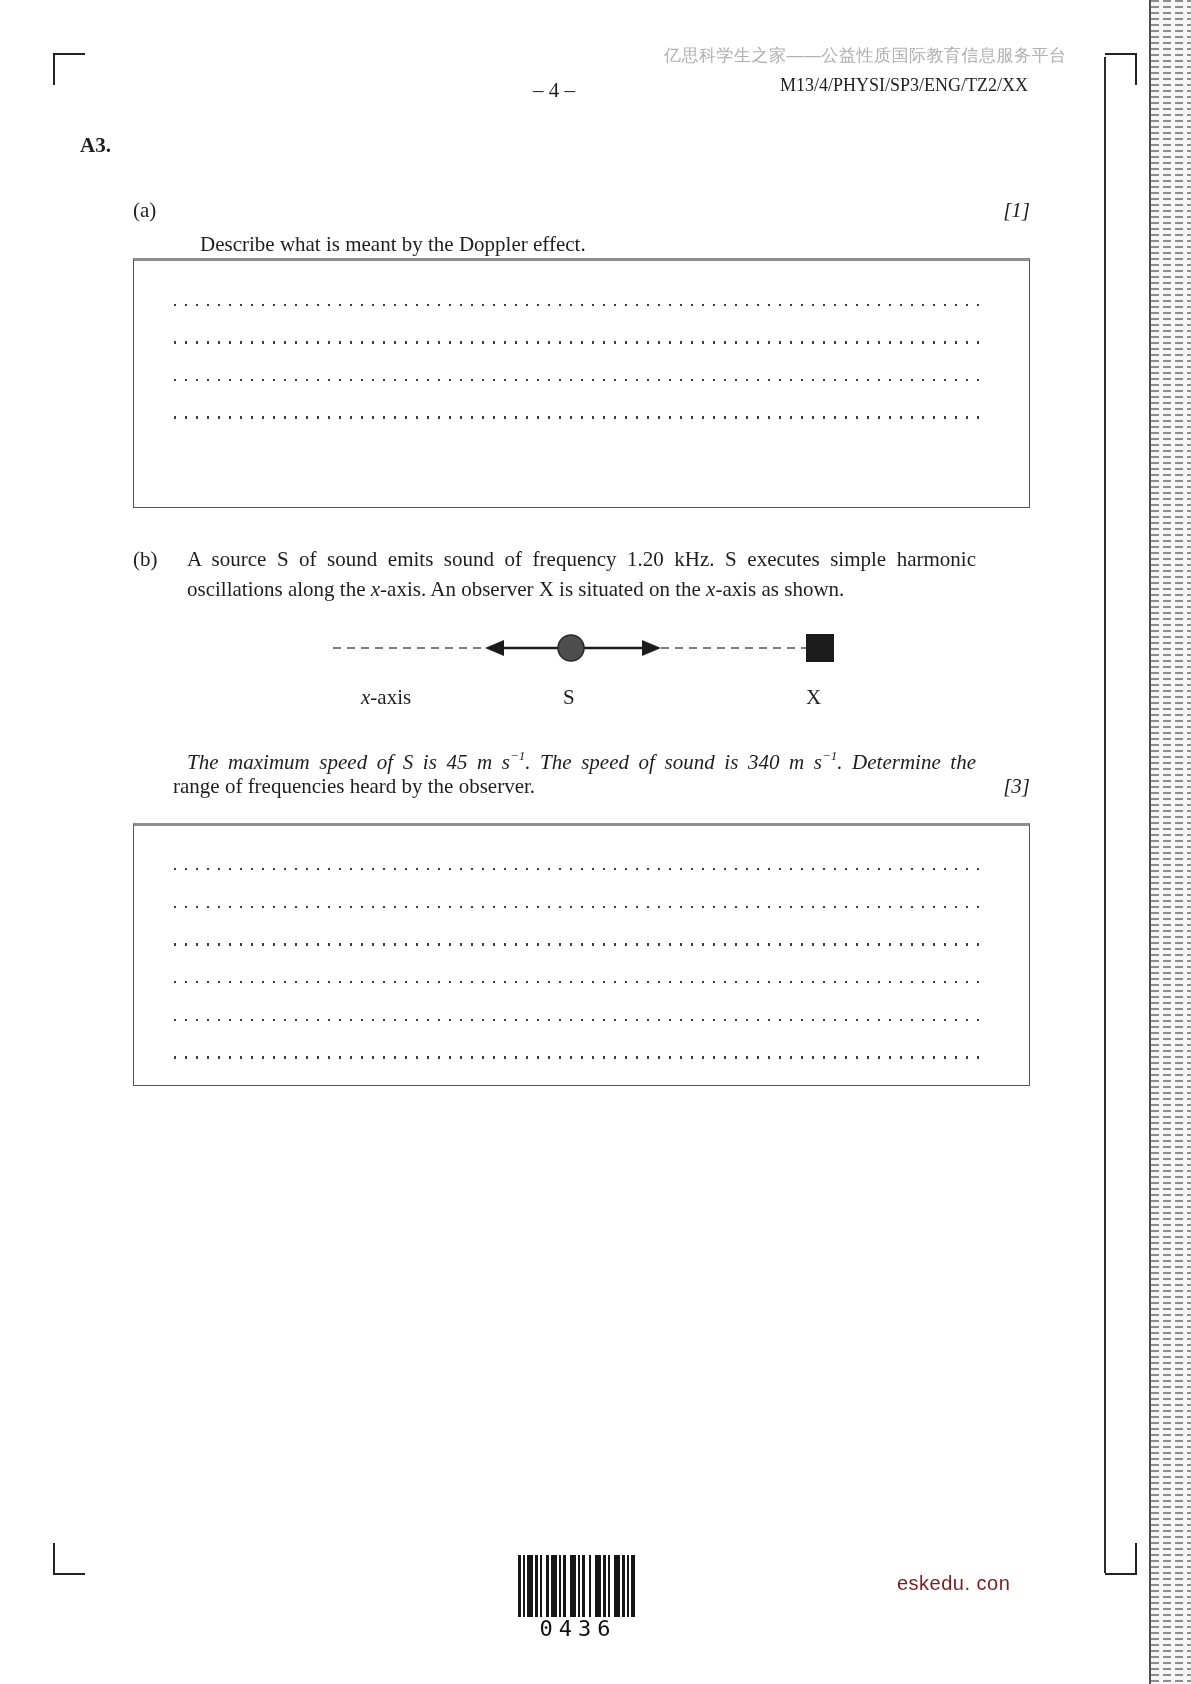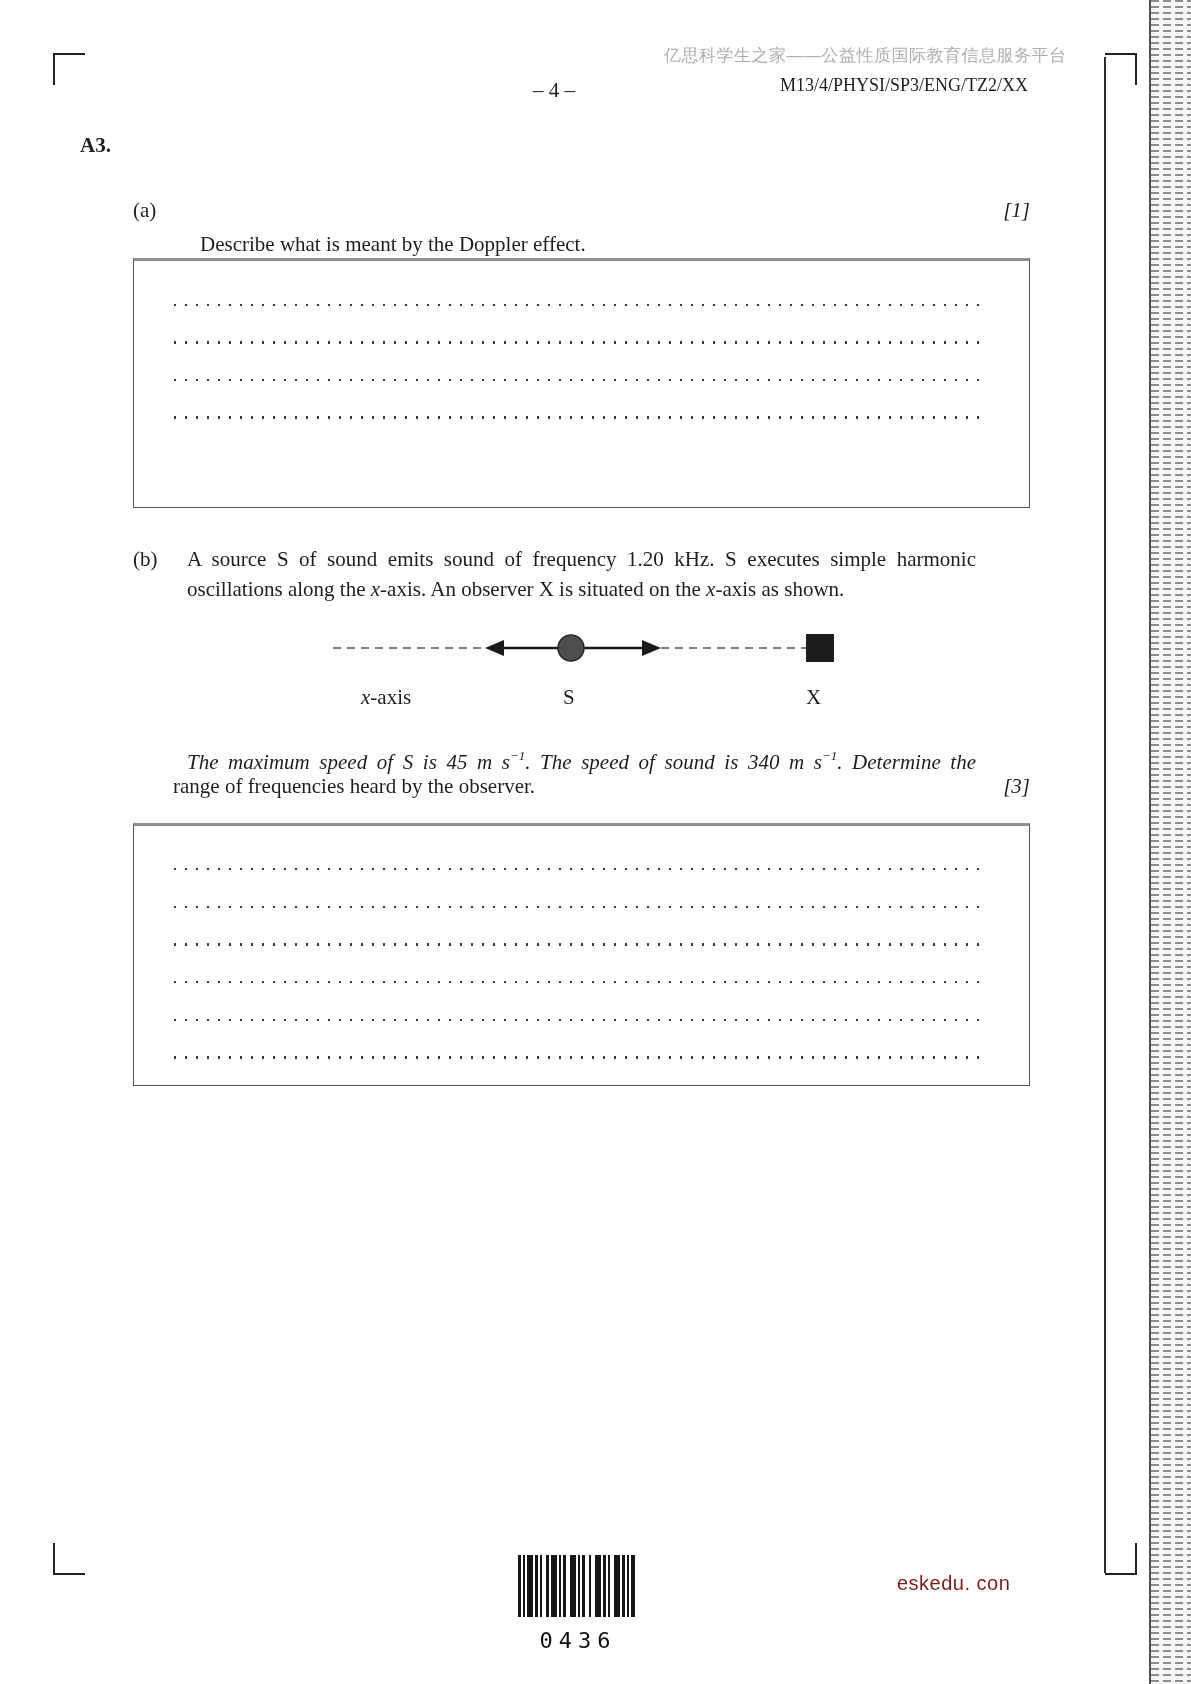--- a/index.html
+++ b/index.html
@@ -57,21 +57,21 @@
     background-image:repeating-linear-gradient(90deg,#3c3c3c 0 2.2px, rgba(0,0,0,0) 2.2px 11px);}
 
   
   .diag-label{font-size:21px;top:683px;}
   .lbl-xaxis{left:361px;}
   .lbl-s{left:563px;}
   .lbl-x{left:806px;}
 
   
   .barcode-num{left:518px;top:1616px;width:120px;text-align:center;
-               font-family:"DejaVu Sans Mono",monospace;font-size:22px;letter-spacing:6px;color:#111;margin-top:12px;}
+               font-family:"DejaVu Sans Mono",monospace;font-size:22px;letter-spacing:6px;color:#111;}
   .watermark{left:897px;top:1572px;font-family:"Liberation Sans",sans-serif;
              font-size:20px;color:#7f1d1d;letter-spacing:.5px;}
 </style>
 </head>
 <body>
 
 <div class="page">
 
   <div class="abs site-banner">亿思科学生之家——公益性质国际教育信息服务平台</div>
   <div class="abs page-num t">– 4 –</div>

